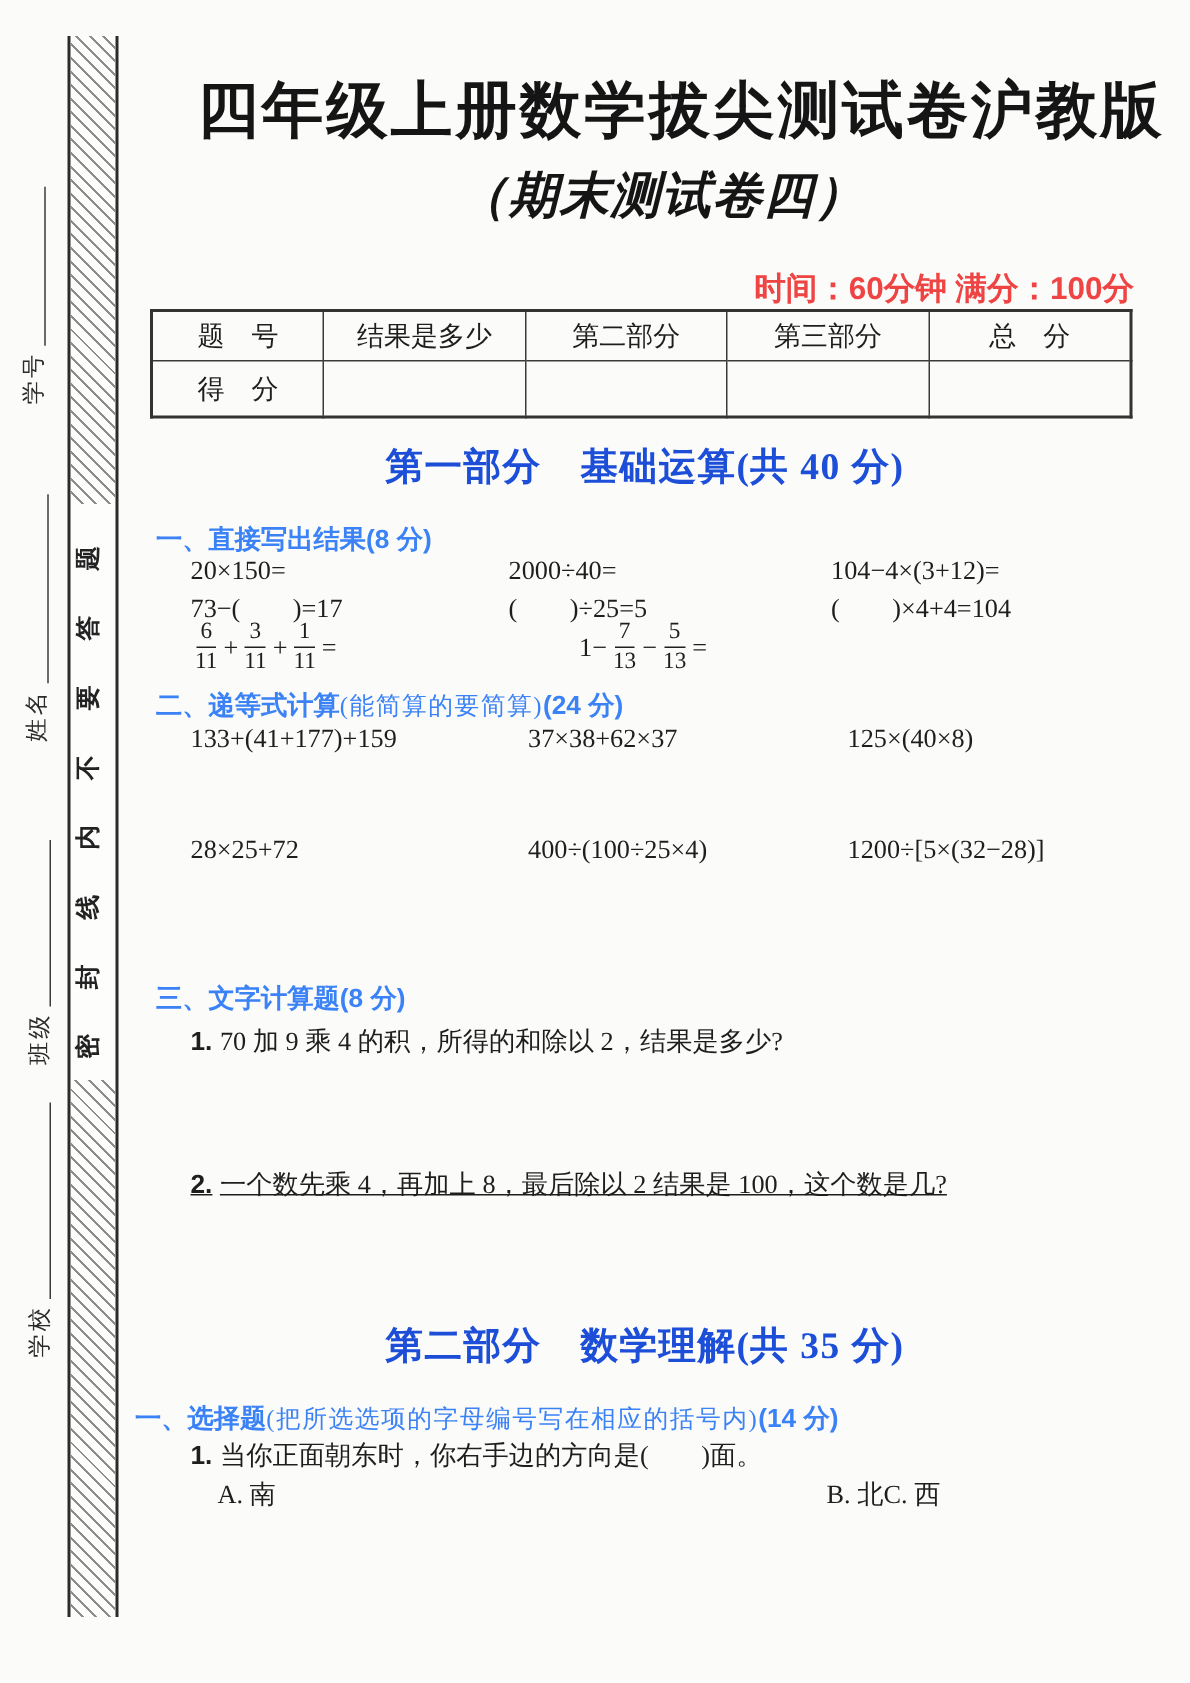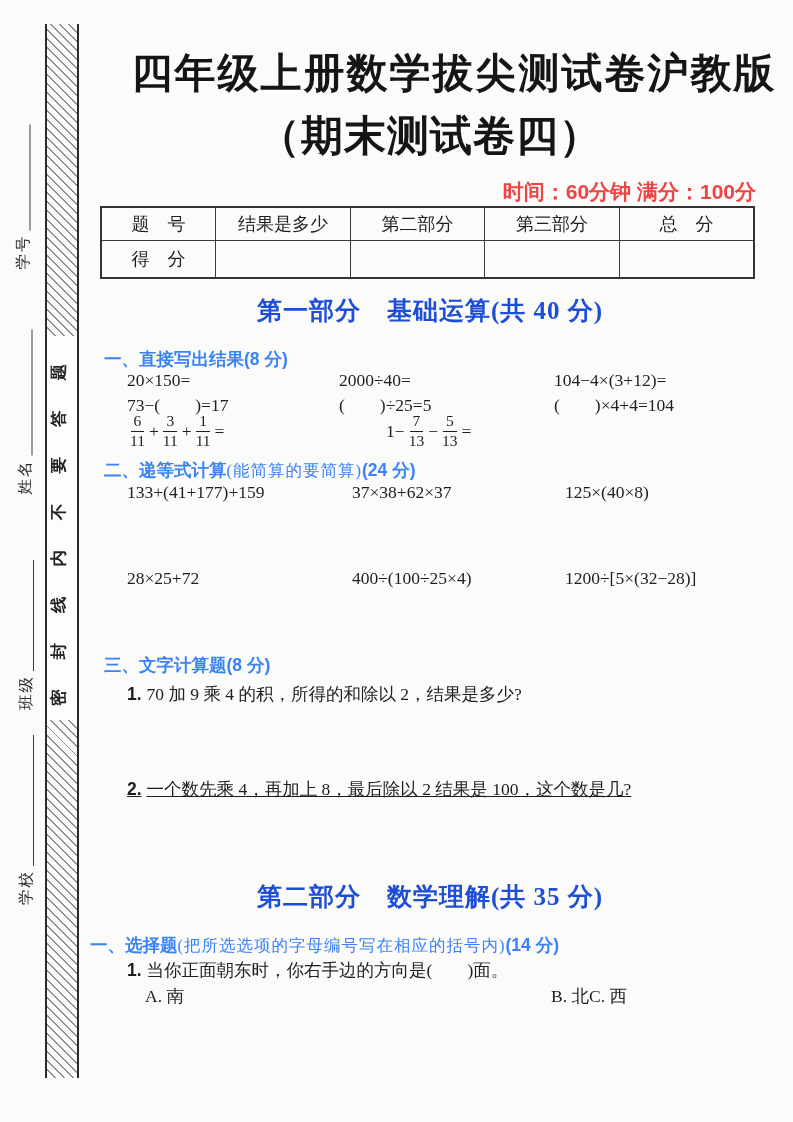--- a/index.html
+++ b/index.html
@@ -68,25 +68,26 @@
 
   .exam-title {
     position:absolute; top:46px; left:0; width:100%;
     text-align:center;
     font-size:41px; font-weight:900;
     letter-spacing:2px;
     color:#151515;
     margin-left:24px;
   }
   .exam-subtitle {
-    position:absolute; top:108px; left:0; width:100%;
-    text-align:center;
-    font-size:42px; font-weight:900;
+    position:absolute; top:108px; left:11px; width:100%;
+    text-align:center;
+    font-size:33px; font-weight:900;
     letter-spacing:1px;
     color:#151515;
+    font-style:italic;
   }
   .exam-meta {
     position:absolute; top:178px; right:4px;
     font-family:"Liberation Sans", sans-serif;
     font-weight:700; font-size:21px;
     color:#ef4444;
   }
 
   table.score {
     position:absolute; top:206px; left:0;
@@ -257,21 +258,21 @@
   </div>
 
   <div class="sec-label" style="top:458px;">
     <span>二、递等式计算</span><span class="note">(能简算的要简算)</span><span>(24 分)</span>
   </div>
   <div class="prob-row" style="top:482px;">
     <span class="c" style="width:225px;">133+(41+177)+159</span>
     <span class="c" style="width:213px;">37×38+62×37</span>
     <span class="c">125×(40×8)</span>
   </div>
-  <div class="prob-row" style="top:568px;">
+  <div class="prob-row" style="top:556px;">
     <span class="c" style="width:225px;">28×25+72</span>
     <span class="c" style="width:213px;">400÷(100÷25×4)</span>
     <span class="c">1200÷[5×(32−28)]</span>
   </div>
 
   <div class="sec-label" style="top:653px;">三、文字计算题(8 分)</div>
   <div class="word-q" style="top:682px;">
     <span class="qno">1.</span><span>70 加 9 乘 4 的积，所得的和除以 2，结果是多少?</span>
   </div>
   <div class="word-q" style="top:777px;text-decoration:underline;">

